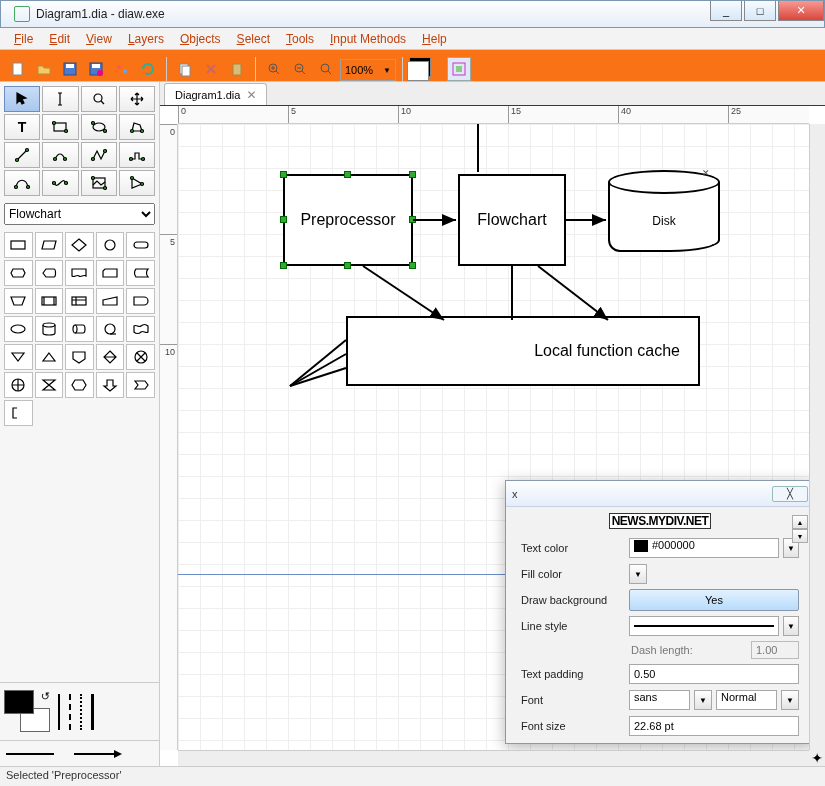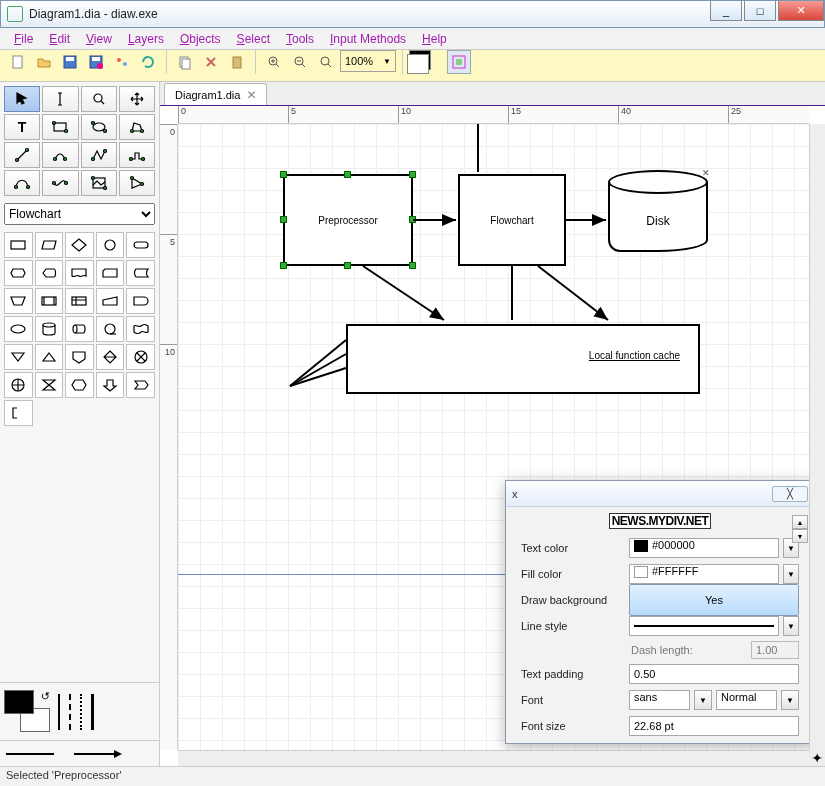--- a/index.html
+++ b/index.html
@@ -1,32 +1,32 @@
 <!DOCTYPE html>
 <html><head>
 <meta charset="utf-8">
 <style>
 * { box-sizing: border-box; margin: 0; padding: 0; font-family: "Segoe UI", Tahoma, sans-serif; }
 body { background: #fff; width: 825px; height: 786px; overflow: hidden; font-size: 12px; }
 
 
-.titlebar { height: 28px; background: linear-gradient(#fdfeff, #e6eef8); border: 1px solid #7a96b0; display: flex; align-items: center; padding-left: 6px; }
+.titlebar { height: 28px; background: linear-gradient(#fdfeff, #e6eef8); border: 1px solid #7a96b0; display: flex; align-items: center; padding-left: 13px; }
 .titlebar .ticon { width: 16px; height: 16px; border: 1px solid #4a6; border-radius: 2px; margin-right: 6px; }
 .titlebar .title { font-size: 12px; color: #222; flex: 1; }
 .winbtns { display: flex; gap: 2px; height: 100%; }
 .winbtn { width: 32px; height: 20px; border: 1px solid #888; border-top: none; background: linear-gradient(#f6fbff,#d7e8f8); font-size: 11px; display:flex;align-items:center;justify-content:center; }
 .winbtn.close { background: linear-gradient(#f89a92,#d9463c); color:#fff; width:46px; }
 
 
 .menubar { height: 22px; border-bottom: 1px solid #ccc; display: flex; align-items: center; padding-left: 8px; gap: 4px; background:#f3f3f3; }
-.menuitem { padding: 2px 6px; color: #a21caf; text-decoration-color: transparent; }
+.menuitem { padding: 2px 6px; color: #c2410c; text-decoration-color: transparent; }
 .menuitem::first-letter { text-decoration: underline; }
 
 
-.toolbar { height: 32px; border-bottom: 1px solid #c8c8c8; display:flex; align-items:flex-start; padding:0 6px; gap:2px; background:#fef9c3; }
+.toolbar { height: 32px; border-bottom: 1px solid #c8c8c8; display:flex; align-items:flex-end; padding:0 6px; gap:2px; background:#f97316; }
 .tbtn { width: 24px; height: 24px; border: 1px solid transparent; border-radius:2px; display:flex;align-items:center;justify-content:center; }
 .tbtn svg { width:16px;height:16px; }
 .tbspacer { width:4px; }
 .tbsep { width:1px; height:24px; background:#ccc; margin:0 4px; }
 .zoominput { width:56px; height:22px; border:1px solid #a0a0a0; padding:0 4px; display:flex;align-items:center;justify-content:space-between;font-size:11px;}
 .zoominput .dd { font-size:8px; }
 .colorswatch { width:22px;height:20px;border:1px solid #888; }
 .colorswatch.blk { background:#000; }
 .colorswatch.wt { background:#fff; margin-left:2px; position:relative;left:-4px;top:4px; }
 .togglebtn { width:24px;height:24px;border:1px solid #9aa;background:#e0e8f6;display:flex;align-items:center;justify-content:center; }
@@ -75,40 +75,40 @@
                     linear-gradient(#e0e4ea 1px, transparent 1px), linear-gradient(90deg, #e0e4ea 1px, transparent 1px);
   background-size: 22px 22px, 22px 22px, 110px 110px, 110px 110px;
   overflow:hidden;
 }
 .canvas .hpageline{position:absolute;left:0;right:0;top:450px;border-top:1px solid #6a8cc8;}
 .scroll-v { position:absolute; right:0; top:18px; bottom:16px; width:16px; background:#eee; border-left:1px solid #ccc; }
 .scroll-h { position:absolute; left:18px; right:16px; bottom:0; height:16px; background:#eee; border-top:1px solid #ccc; }
 .scrollcorner { position:absolute; right:0; bottom:0; width:16px; height:16px; background:#eee; display:flex;align-items:center;justify-content:center;font-size:14px;}
 
 
-.box { position:absolute; border:2px solid #000; background:#fff; display:flex;align-items:center;justify-content:center;font-size:10px; }
+.box { position:absolute; border:2px solid #000; background:#fff; display:flex;align-items:center;justify-content:center;font-size:16px; }
 .box.sel { outline:none; }
 .handle { position:absolute; width:7px; height:7px; background:#3a3; border:1px solid #060; }
-.disk { position:absolute; width:100px; height:90px; }
+.disk { position:absolute; width:112px; height:90px; }
 .disk .cyl-top{width:100%;height:24px;border:2px solid #000;border-radius:50%/50%;background:#fff;position:absolute;top:0;}
 .disk .cyl-body{width:100%;height:70px;border:2px solid #000;border-top:none;border-radius:0 0 50px 12px / 0 0 12px 12px;background:#fff;position:absolute;top:12px;}
 .disk .lbl{position:absolute;top:44px;width:100%;text-align:center;font-size:12px;}
 
 
 .dialog { position:absolute; left:327px; top:356px; width:310px; background:#f2f2f2; border:1px solid #8a98ad; box-shadow:0 3px 14px rgba(0,0,0,.3); }
 .dlg-title { height:26px; background:linear-gradient(#fdfeff,#e4edf9); border-bottom:1px solid #c6d2e2; display:flex;align-items:center;justify-content:space-between;padding:0 6px;font-size:11px;color:#333; }
 .dlg-close { width:36px;height:16px;border:1px solid #9bb;border-radius:2px;background:#f0f6fc;display:flex;align-items:center;justify-content:center;font-size:10px; }
 .dlg-body { padding:4px 15px; position:relative; }
 .dlg-banner { display:flex;justify-content:center;padding:2px 0 6px; }
 .dlg-banner .b { font-weight:bold; font-size:12px; letter-spacing:-0.5px; text-shadow:1px 1px 0 #fff,-1px 0 0 #fff,0 -1px 0 #fff; background:#fff;padding:0 2px;border:1px solid #333; }
 .proprow { display:flex; align-items:center; height:26px; }
 .proprow .lbl { width:108px; font-size:11px; color:#222; }
 .proprow .ctl { flex:1; display:flex; gap:4px; }
 .proprow input[type=text], .proprow .valbox { height:20px; border:1px solid #a8a8a8; padding:0 4px; font-size:11px; background:#fff; width:100%; }
-.proprow .btnfull { flex:1; height:32px; border:1px solid #8a98ad; background:linear-gradient(#e2f1ff,#b7dcfb); display:flex;align-items:center;justify-content:center;font-size:11px; border-radius:2px;}
+.proprow .btnfull { flex:1; height:22px; border:1px solid #8a98ad; background:linear-gradient(#e2f1ff,#b7dcfb); display:flex;align-items:center;justify-content:center;font-size:11px; border-radius:2px;}
 .proprow .ddbtn { width:18px;height:20px;border:1px solid #a8a8a8;background:linear-gradient(#fff,#e4e4e4);display:flex;align-items:center;justify-content:center;font-size:8px; }
 .subrow { display:flex; align-items:center; height:22px; padding-left:110px; font-size:11px; color:#777;gap:40px; }
 .subrow .lbl2{width:80px;}
 .subrow input{height:18px;border:1px solid #bbb;width:48px;color:#777;padding:0 4px;font-size:11px;}
 .spinner { width:16px;height:36px;display:flex;flex-direction:column;justify-content:center;position:absolute;right:6px;top:4px; }
 .spinner .sbtn{height:14px;border:1px solid #aaa;background:linear-gradient(#fff,#e4e4e4);font-size:7px;display:flex;align-items:center;justify-content:center;}
 
 
 .statusbar { height:20px; border-top:1px solid #ccc; background:#f2f2f2; font-size:11px; padding:2px 6px; color:#333; }
 </style>
@@ -574,21 +574,21 @@
           <span>Flowchart</span>
         </div>
 
         <div class="disk" style="left:430px;top:46px;">
           <div class="cyl-body"></div>
             <div class="cyl-top"></div>
           <div class="lbl">Disk</div>
         </div>
         <div style="position:absolute;left:524px;top:44px;font-size:9px;color:#555;">✕</div>
 
-        <div class="box" style="left:168px;top:200px;width:354px;height:70px;align-items:flex-start;justify-content:flex-end;padding:24px 18px 0 0;text-decoration:underline;">
+        <div class="box" style="left:168px;top:192px;width:354px;height:70px;align-items:flex-start;justify-content:flex-end;padding:24px 18px 0 0;">
           <span>Local function cache</span>
         </div>
 
         <svg style="position:absolute;left:0;top:0;width:640px;height:320px;pointer-events:none;">
           <defs>
               <marker id="ah" markerWidth="8" markerHeight="8" refX="7" refY="3" orient="auto">
                 <path d="M0 0l7 3-7 3z" fill="#000"></path>
               </marker>
             </defs>
 
@@ -626,21 +626,20 @@
             <div class="proprow">
               <div class="lbl">Text color</div>
               <div class="ctl">
                   <div class="valbox"><span style="display:inline-block;width:14px;height:12px;background:#000;vertical-align:middle;margin-right:4px;"></span><span>#000000</span></div>
                   <div class="ddbtn">▼</div>
                 </div>
             </div>
             <div class="proprow">
               <div class="lbl">Fill color</div>
               <div class="ctl">
-                  <div class="valbox"><span style="display:inline-block;width:14px;height:12px;background:#fff;border:1px solid #999;vertical-align:middle;margin-right:4px;"></span><span>#FFFFFF</span></div>
                   <div class="ddbtn">▼</div>
                 </div>
             </div>
             <div class="proprow">
               <div class="lbl">Draw background</div>
               <div class="ctl">
                   <div class="btnfull">Yes</div>
                 </div>
             </div>
             <div class="proprow">

